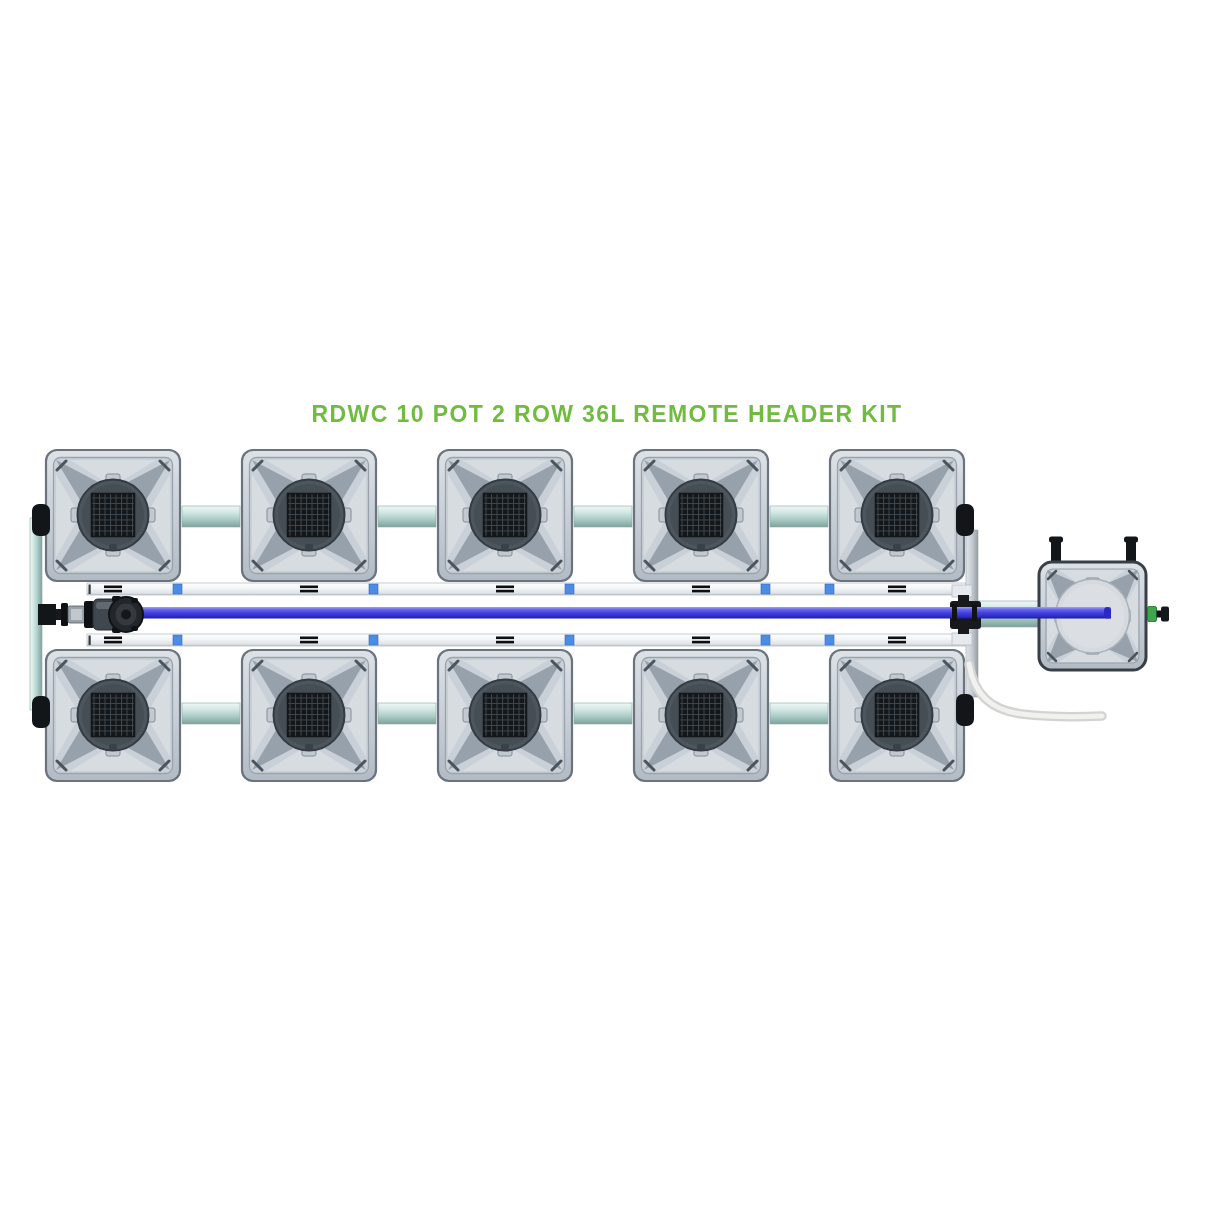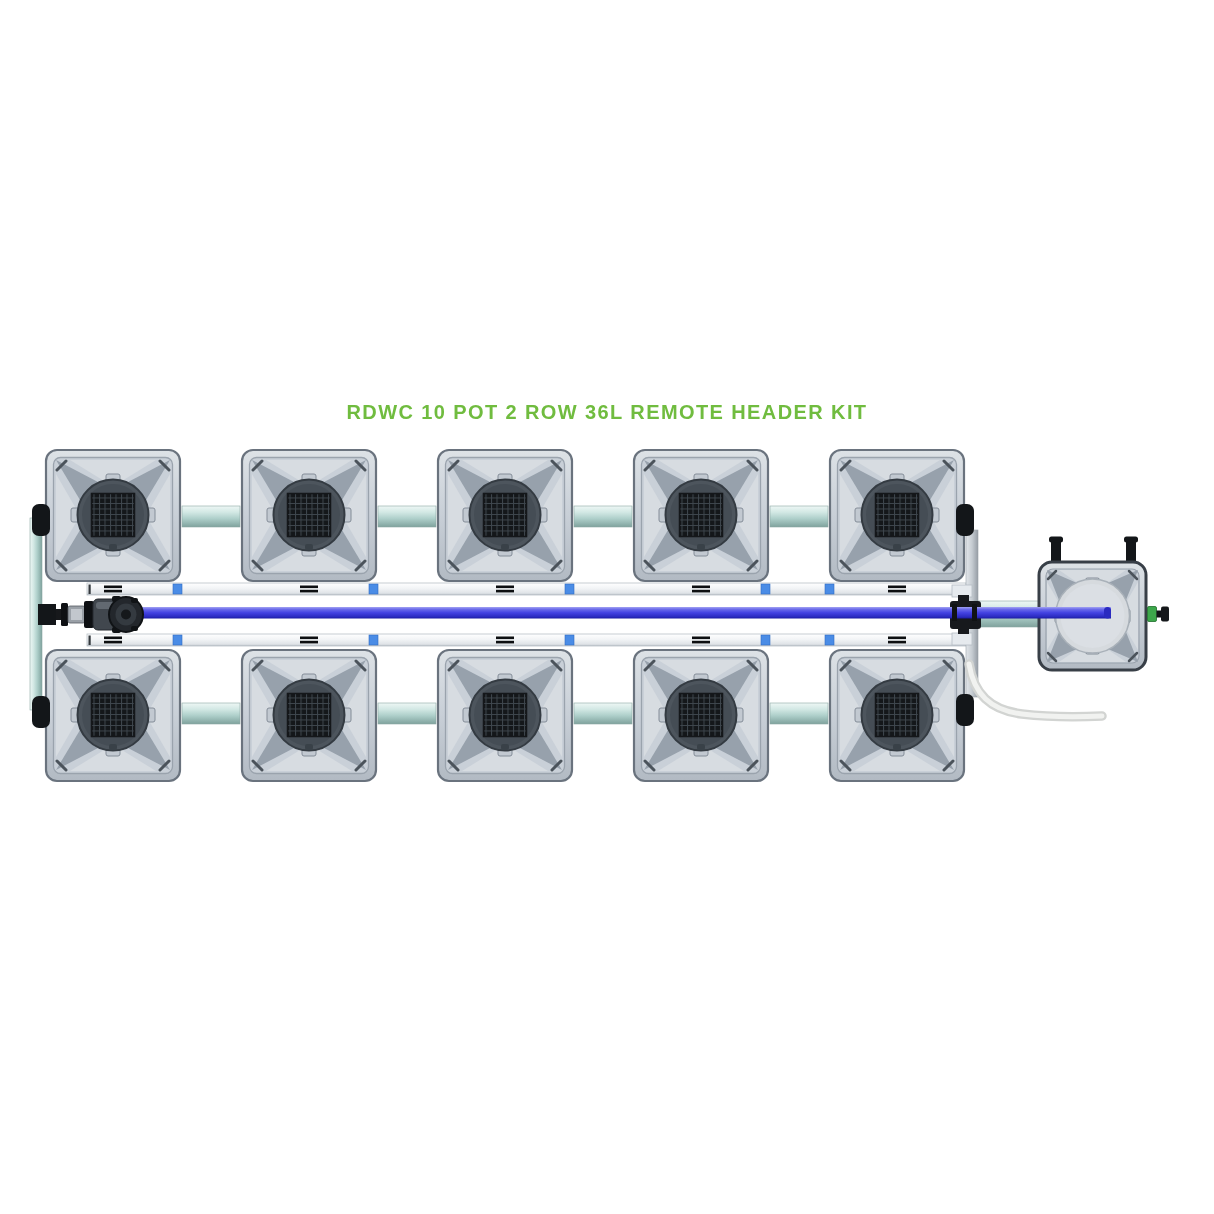--- a/index.html
+++ b/index.html
@@ -1,19 +1,19 @@
 <!DOCTYPE html>
 <html style="--title-green: #70bc3f; --pipe-blue: #4342e2; --pipe-teal: #aecfca; --connector-blue: #4a8ce6; --return-pipe-white: #f2f4f6; --pot-body-gray: #c8cfd7; --pot-circle-gray: #4d555d; --tank-lid: #d6dade; --fitting-green: #3da74b; --hose-white: #f1f2f0; --hardware-black: #131619;"><head>
 <meta charset="utf-8">
 <style>
   html,body{margin:0;padding:0;background:#fff;}
   .canvas{position:relative;width:1214px;height:1214px;background:#ffffff;overflow:hidden;
           font-family:"Liberation Sans",sans-serif;}
   .title{position:absolute;left:0;right:0;top:401px;text-align:center;
-         font-size:20px;font-weight:bold;letter-spacing:1.4px;
+         font-size:23px;font-weight:bold;letter-spacing:1.4px;
          color:var(--title-green,#70bc3f);white-space:nowrap;}
   svg{position:absolute;left:0;top:0;}
 </style>
 </head>
 <body>
 
 <div class="canvas">
 
   <div class="title">RDWC 10 POT 2 ROW 36L REMOTE HEADER KIT</div>
 

